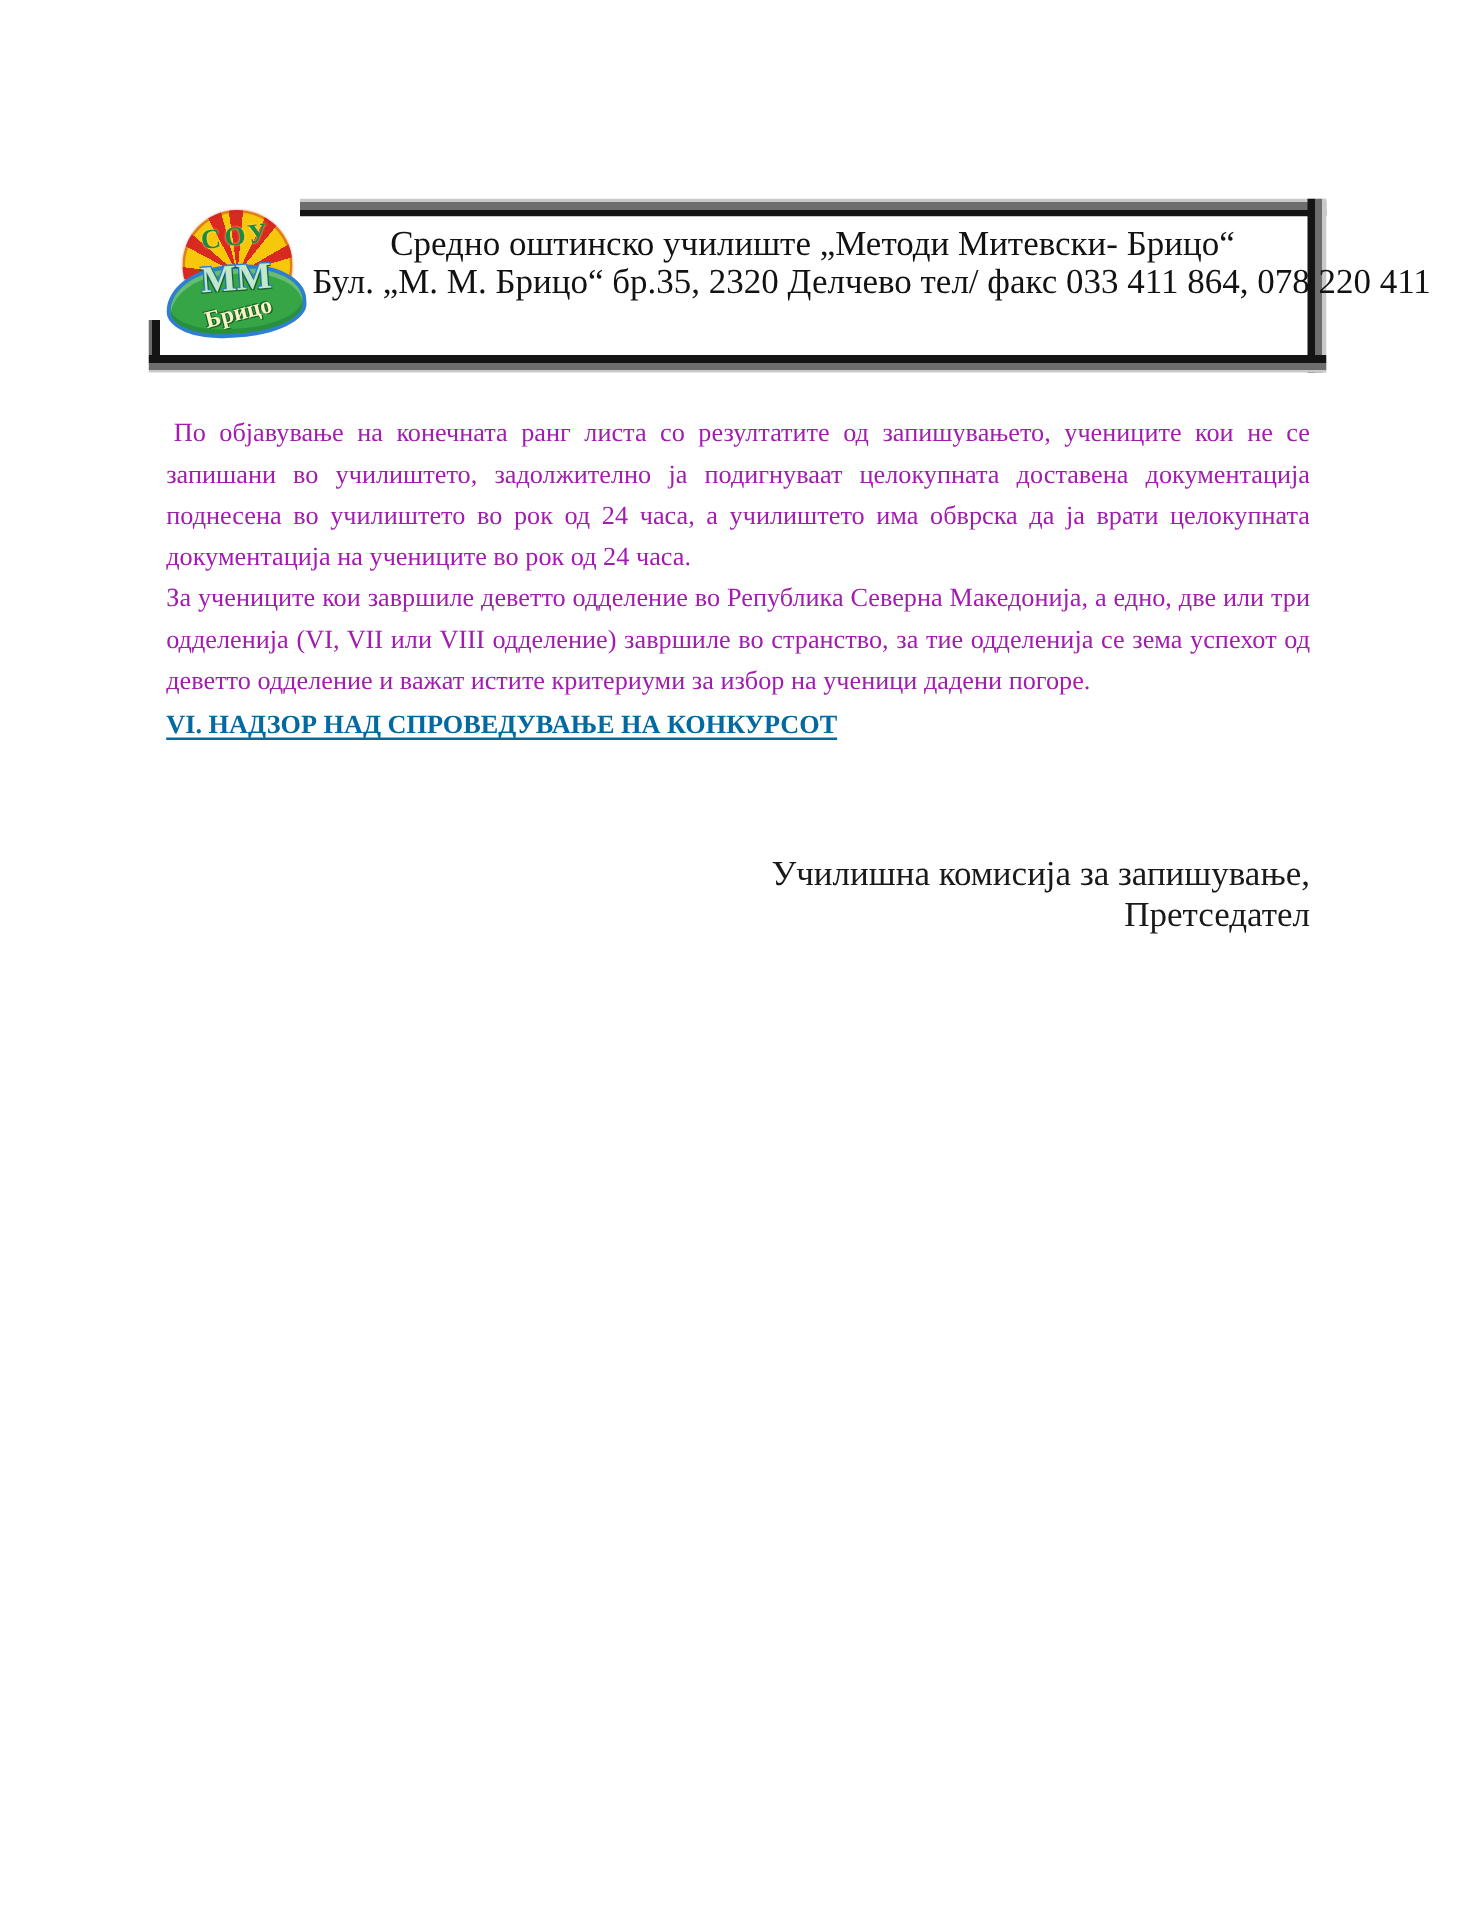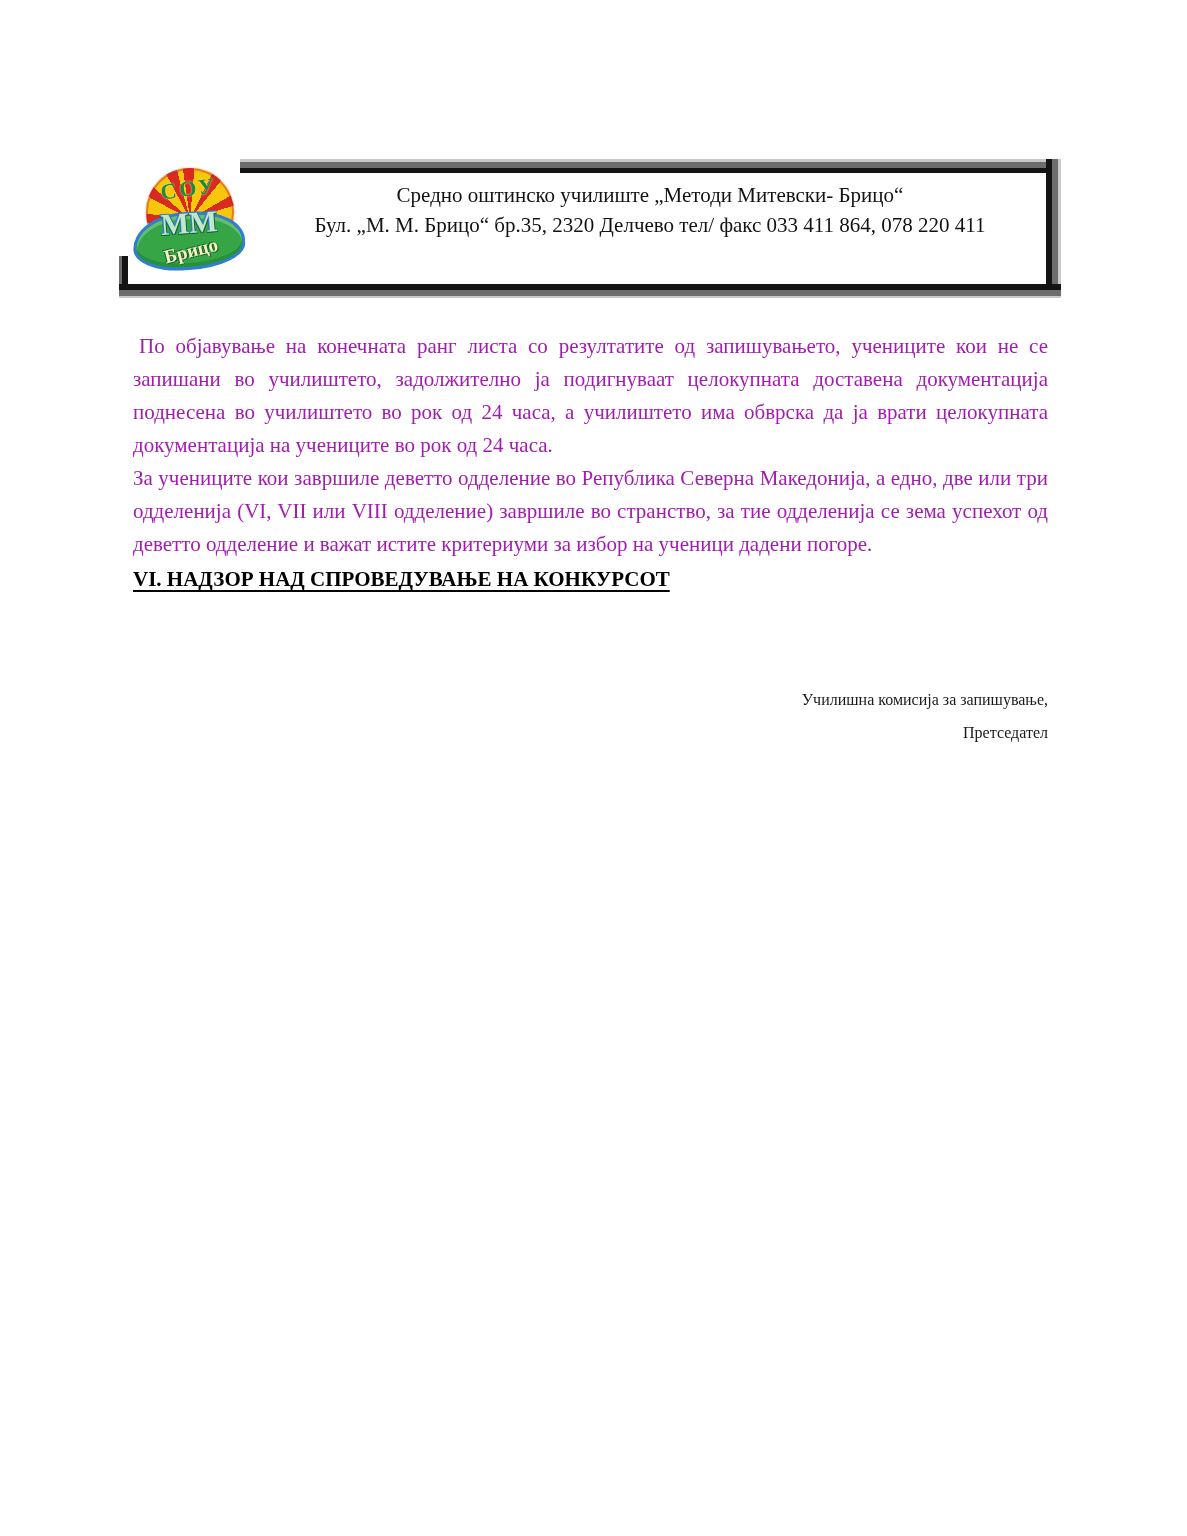--- a/index.html
+++ b/index.html
@@ -30,21 +30,21 @@
     position: absolute; left: 119px; top: 284px; width: 942px; height: 14px;
     background: linear-gradient(to bottom, #141414 0 6px, #6d6d6d 6px 12px, #c9c9c9 12px 14px);
   }
   .lh-stub-left {
     position: absolute; left: 119px; top: 256px; width: 9px; height: 28px;
     background: linear-gradient(to right, #6d6d6d 0 3px, #141414 3px 9px);
   }
 
   .lh-text {
     position: absolute; left: 250px; top: 181px; width: 800px;
-    text-align: center; font-size: 21px; line-height: 29.5px; color: #121212;
+    text-align: center; font-size: 28px; line-height: 29.5px; color: #121212;
     white-space: nowrap;
   }
 
   
   .logo { position: absolute; left: 133px; top: 168px; width: 112px; height: 108px; }
   .logo-sun {
     position: absolute; left: 13px; top: 0; width: 88px; height: 88px; border-radius: 50%;
     background: repeating-conic-gradient(from -8deg at 50% 58%, #d92a1f 0deg 13deg, #f7c70c 13deg 34deg);
     box-shadow: inset 0 0 0 2px rgba(201,38,28,0.45), 0 0 2px rgba(180,30,20,0.5);
   }
@@ -75,26 +75,26 @@
   }
 
   
   .content { margin: 33px 139px 0 133px; font-size: 21px; line-height: 33px; }
   .para { margin: 0; text-align: justify; color: #a21caf; }
   .para.first { text-indent: 6px; }
   .para.second { }
   .section-heading {
     margin: 2px 0 0 0; font-size: 21px; line-height: 33px; font-weight: bold;
     text-decoration: underline; text-decoration-thickness: 2px; text-underline-offset: 4px;
-    color: #000000;
+    color: #0369a1;
   }
   .para.third { margin-top: 10px; }
 
   .signature {
-    margin-top: 87px; text-align: right; font-size: 16px; line-height: 33px; color: #1a1a1a;
+    margin-top: 87px; text-align: right; font-size: 28px; line-height: 33px; color: #1a1a1a;
   }
 </style>
 </head>
 <body>
 
 <div class="page">
 
   <div class="letterhead">
     <div class="lh-bar-top"></div>
     <div class="lh-bar-right"></div>

